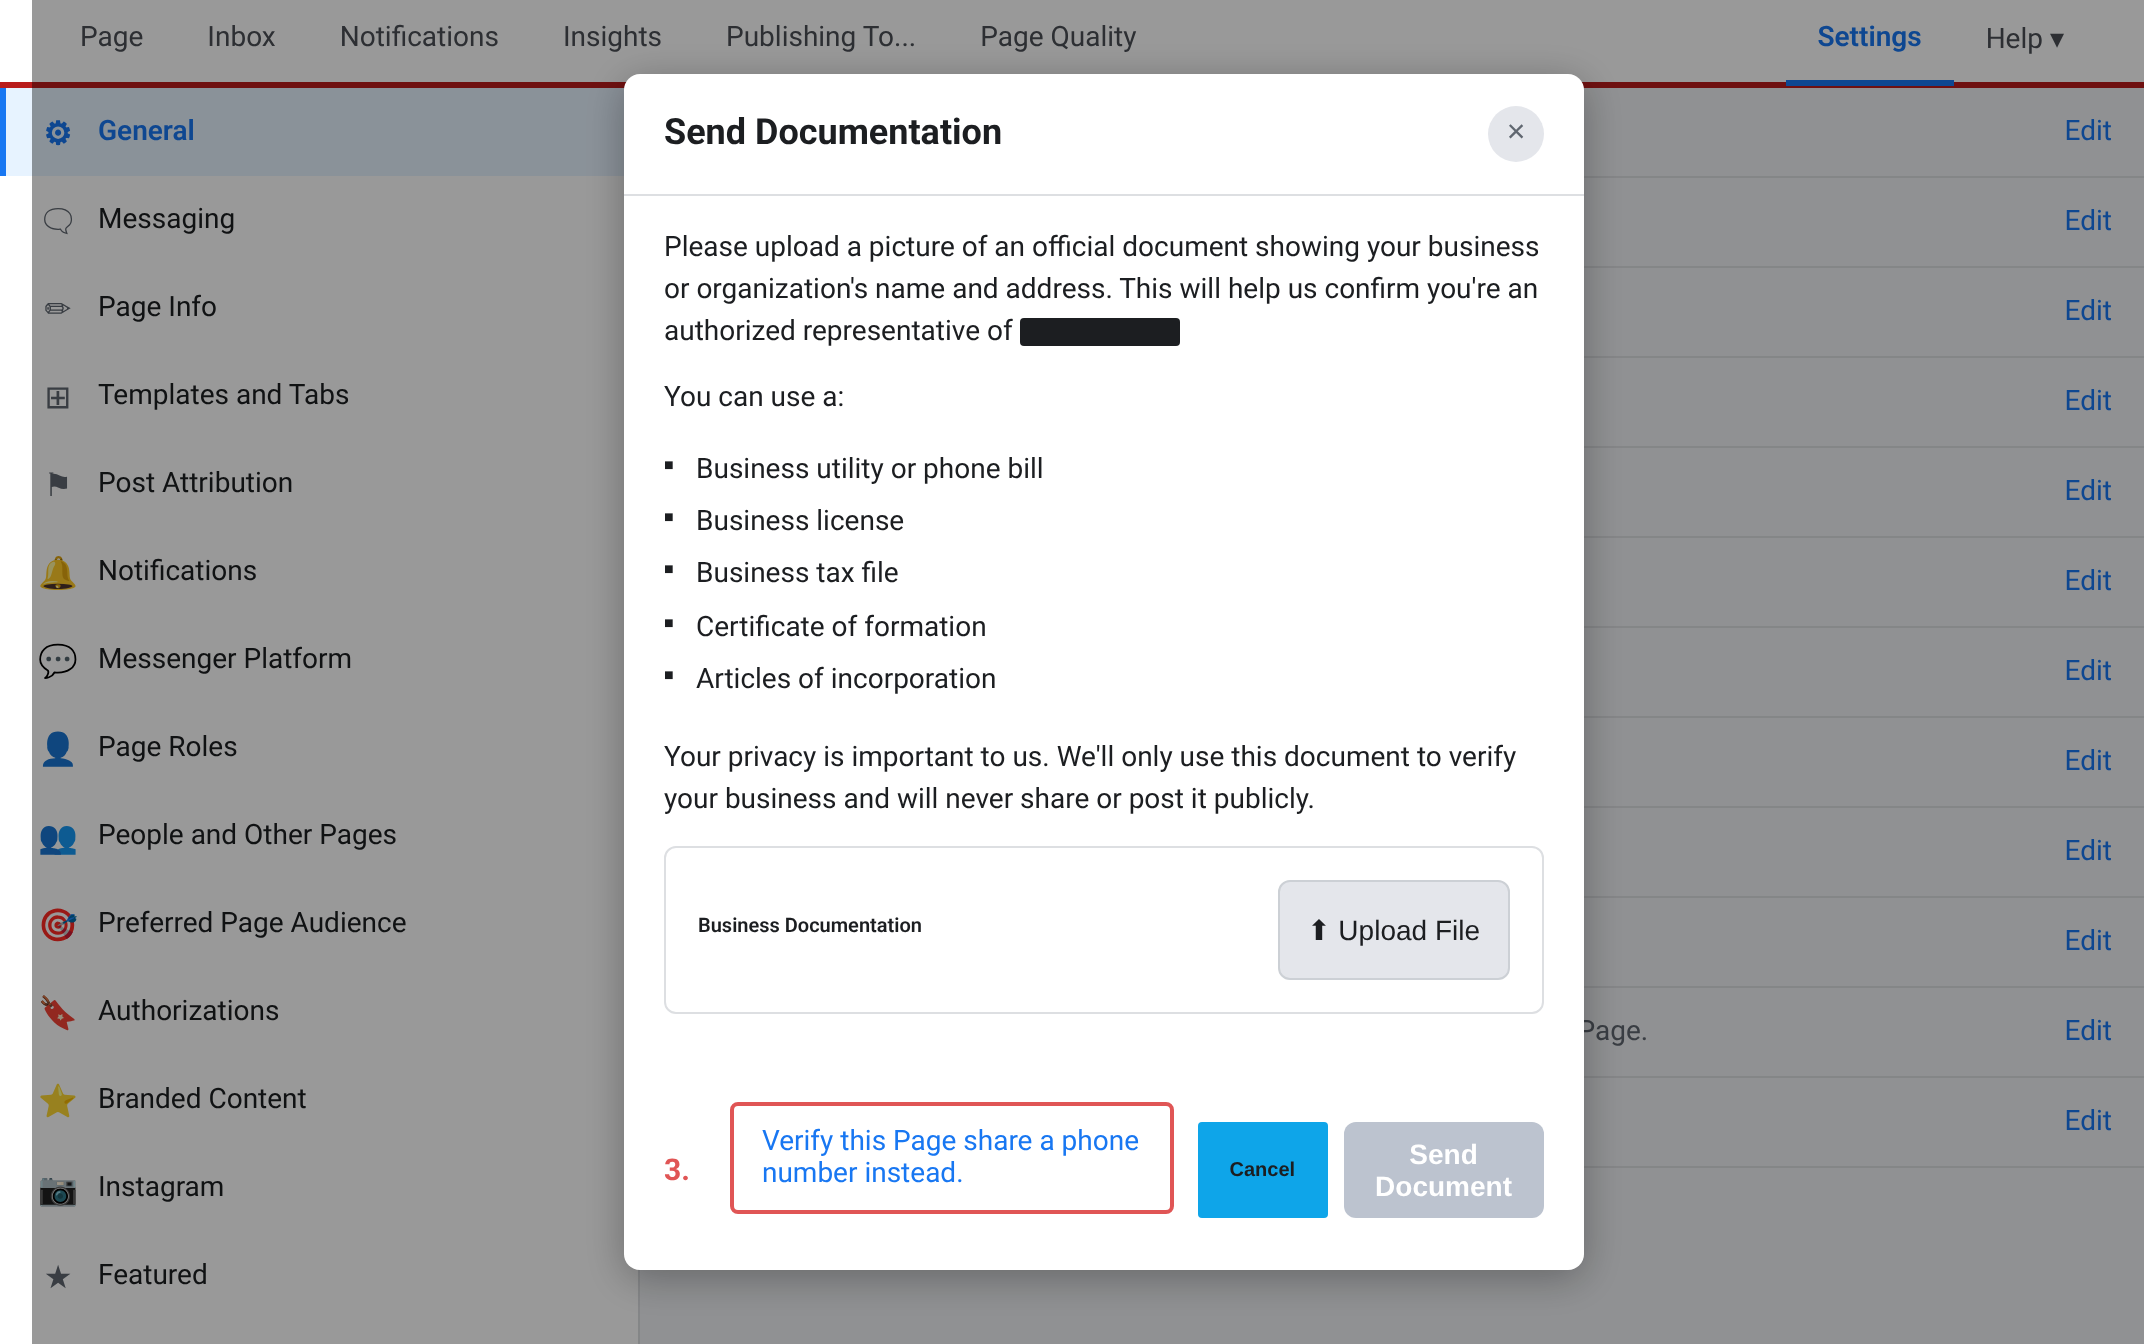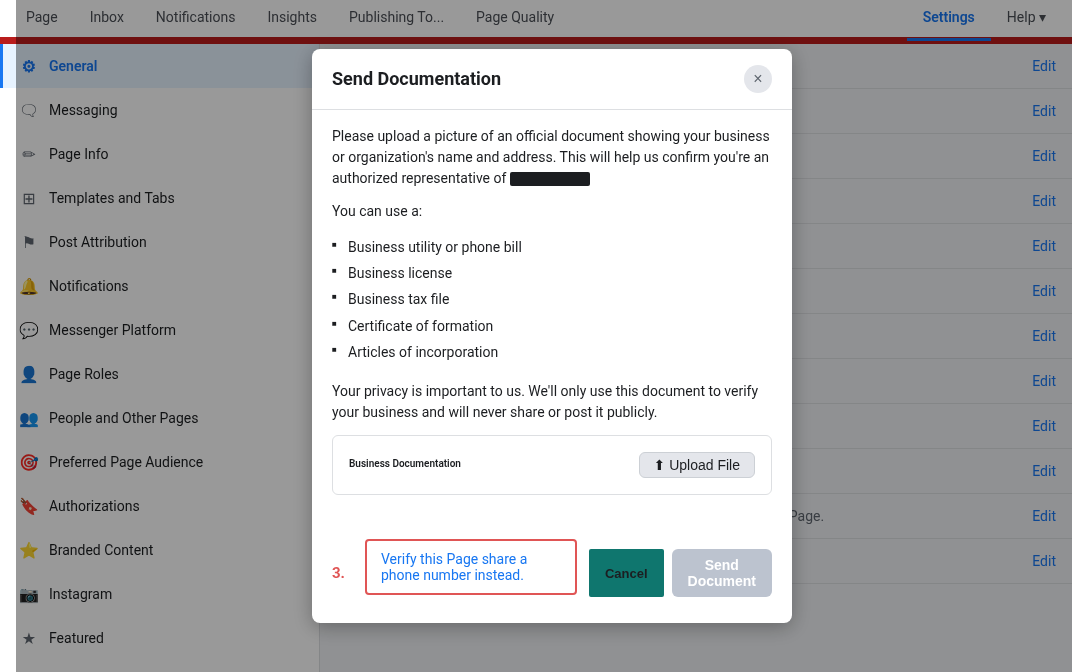--- a/index.html
+++ b/index.html
@@ -1,19 +1,19 @@
 <!DOCTYPE html>
 <html><head>
   <meta charset="utf-8">
   <style>
     * { box-sizing: border-box; margin: 0; padding: 0; }
     body { font-family: -apple-system, BlinkMacSystemFont, 'Segoe UI', Roboto, Helvetica, Arial, sans-serif; font-size: 14px; background: #f0f2f5; color: #1c1e21; }
 
     
-    .top-nav { background: #fff; border-bottom: 7px solid #b91c1c; display: flex; align-items: center; padding: 0 10px; height: 44px; }
+    .top-nav { background: #fff; border-bottom: 3px solid #b91c1c; display: flex; align-items: center; padding: 0 24px; height: 44px; }
     .top-nav-item { padding: 0 16px; height: 44px; display: flex; align-items: center; color: #4b4f56; font-size: 14px; cursor: pointer; border-bottom: 3px solid transparent; }
     .top-nav-item.active { color: #1877f2; border-bottom: 3px solid #1877f2; font-weight: 600; }
     .top-nav-spacer { flex: 1; }
 
     
     .main-container { display: flex; height: calc(672px - 44px); }
 
     
     .sidebar { width: 320px; background: #fff; border-right: 1px solid #dddfe2; overflow-y: auto; flex-shrink: 0; }
     .sidebar-item { display: flex; align-items: center; gap: 10px; padding: 12px 16px; cursor: pointer; color: #1c1e21; font-size: 14px; border-left: 3px solid transparent; }
@@ -38,27 +38,27 @@
     .modal-body p { font-size: 14px; color: #1c1e21; line-height: 1.5; margin-bottom: 12px; }
     .redacted { background: #1c1e21; color: #1c1e21; border-radius: 2px; display: inline-block; min-width: 80px; height: 14px; vertical-align: middle; }
     .modal-body ul { margin: 8px 0 16px 0; padding: 0; list-style: none; }
     .modal-body ul li { font-size: 14px; color: #1c1e21; padding: 2px 0 2px 16px; position: relative; line-height: 1.6; }
     .modal-body ul li::before { content: '■'; position: absolute; left: 0; font-size: 8px; top: 5px; color: #1c1e21; }
     .privacy-note { font-size: 14px; color: #1c1e21; line-height: 1.5; margin: 12px 0 16px 0; }
     .upload-box { border: 1px solid #dddfe2; border-radius: 6px; padding: 16px; display: flex; align-items: center; justify-content: space-between; margin-bottom: 16px; }
     .upload-box-left { }
     .upload-box-title { font-weight: 600; font-size: 10px; margin-bottom: 4px; }
     .upload-box-formats { font-size: 12px; color: #606770; }
-    .upload-btn { background: #e4e6eb; border: 1px solid #ccd0d5; border-radius: 6px; padding: 4px 14px; font-size: 14px; color: #1c1e21; cursor: pointer; display: flex; align-items: center; gap: 6px; white-space: nowrap; }
+    .upload-btn { background: #e4e6eb; border: 1px solid #ccd0d5; border-radius: 6px; padding: 16px 14px; font-size: 14px; color: #1c1e21; cursor: pointer; display: flex; align-items: center; gap: 6px; white-space: nowrap; }
     .modal-footer { padding: 12px 20px 16px; }
     .verify-link-container { border: 2px solid #e05555; border-radius: 4px; padding: 10px 14px; display: inline-flex; margin-bottom: 12px; }
     .verify-link { color: #1877f2; font-size: 14px; cursor: pointer; text-decoration: none; }
     .step-number { color: #e05555; font-size: 15px; font-weight: 700; margin-right: 8px; }
     .footer-buttons { display: flex; gap: 8px; justify-content: flex-end; }
-    .btn-cancel { background: #0f766e; border: none; border-radius: 2px; padding: 8px 16px; font-size: 13px; cursor: pointer; color: #1c1e21; font-weight: 600; }
+    .btn-cancel { background: #0ea5e9; border: none; border-radius: 2px; padding: 8px 16px; font-size: 10px; cursor: pointer; color: #1c1e21; font-weight: 600; }
     .btn-send { background: #bcc3cf; border: none; border-radius: 6px; padding: 8px 16px; font-size: 14px; cursor: pointer; color: #fff; font-weight: 600; }
     .verify-footer-row { display: flex; align-items: center; gap: 12px; }
   </style>
 </head>
 <body>
 
 <nav class="top-nav">
   <div class="top-nav-item">Page</div>
   <div class="top-nav-item">Inbox</div>
   <div class="top-nav-item">Notifications</div>

